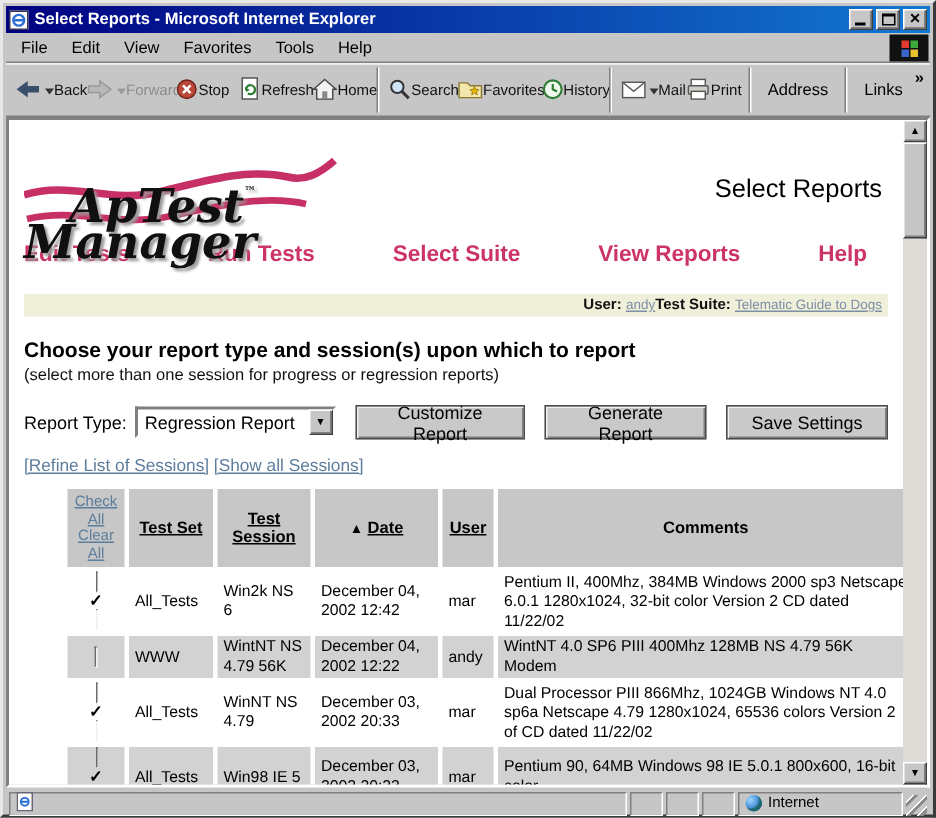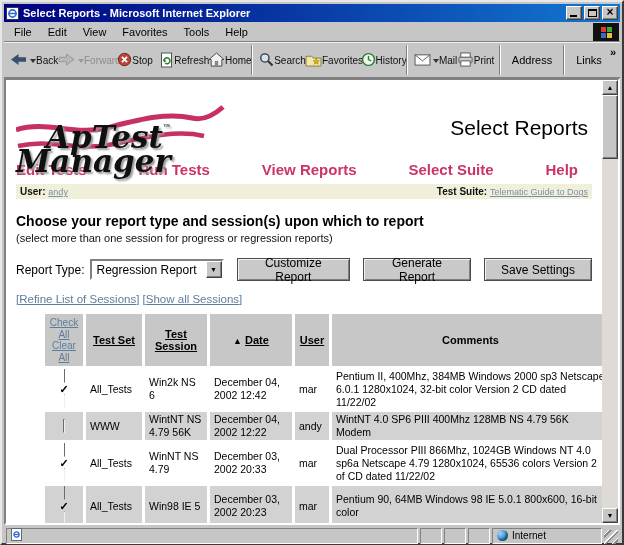--- a/index.html
+++ b/index.html
@@ -75,26 +75,26 @@
 
   
   .hdr-row { display:flex; justify-content:space-between; margin-top:4px; height:76px; }
   .logo { position:relative; width:215px; height:76px; }
   .logo svg { position:absolute; left:0; top:6px; }
   .logo-txt { position:relative; font-family:"DejaVu Serif", serif; font-style:italic; font-weight:bold;
               color:#101010; text-shadow:2px 2px 2px #9a9a9a; line-height:0.9;margin-top:40px; }
   .logo-l1 { font-size:31px; margin-left:30px; }
   .logo-l1 sup { font-size:8px; font-style:normal; vertical-align:18px; }
   .logo-l2 { font-size:31px; margin-top:-4px; }
-  .page-title { font-size:21px; color:#000; margin-top:32px; padding-right:4px; white-space:nowrap; }
+  .page-title { font-size:17px; color:#000; margin-top:32px; padding-right:4px; white-space:nowrap; }
 
   .nav-row { display:flex; justify-content:space-between; align-items:center; height:18px; padding:0 14px 0 0; }
   .nav-link { color:#cc3366; font-size:15px; font-weight:bold; text-decoration:none; white-space:nowrap; }
 
-  .userbar { margin-top:6px; height:15px; background:#f0efda; display:flex; justify-content:space-between;
+  .userbar { margin-top:18px; height:15px; background:#f0efda; display:flex; justify-content:flex-end;
              align-items:center; font-size:10px; padding:0 4px; }
   .userbar b { font-weight:bold; color:#111; }
   .sm-link { color:#7d8fa6; text-decoration:underline; font-size:9px; }
 
   .heading { margin-top:14px; font-size:14px; font-weight:bold; color:#000; }
   .subheading { margin-top:3px; font-size:11px; color:#111; }
 
   .report-row { margin-top:14px; display:flex; align-items:center; }
   .report-label { font-size:12px; font-weight:normal; margin-right:6px; white-space:nowrap; }
   .select { width:152px; height:21px; background:#fff; border:2px solid; border-color:#808080 #fff #fff #808080;
@@ -281,22 +281,22 @@
             <div class="logo-l1"><span>ApTest</span><sup>™</sup></div>
             <div class="logo-l2">Manager</div>
           </div>
         </div>
         <div class="page-title">Select Reports</div>
       </div>
 
       <div class="nav-row">
         <a class="nav-link">Edit Tests</a>
         <a class="nav-link">Run Tests</a>
+        <a class="nav-link">Select Suite</a>
         <a class="nav-link">View Reports</a>
-        <a class="nav-link">Select Suite</a>
         <a class="nav-link">Help</a>
       </div>
 
       <div class="userbar">
         <span><b>User:</b> <a class="sm-link">andy</a></span>
         <span><b>Test Suite:</b> <a class="sm-link">Telematic Guide to Dogs</a></span>
       </div>
 
       <div class="heading">Choose your report type and session(s) upon which to report</div>
       <div class="subheading">(select more than one session for progress or regression reports)</div>

